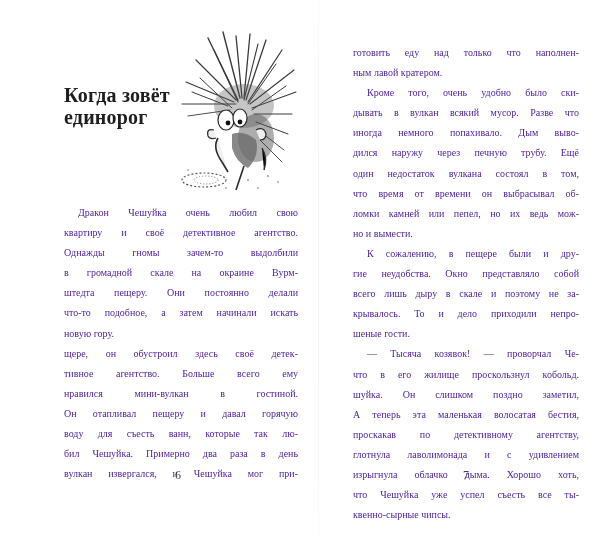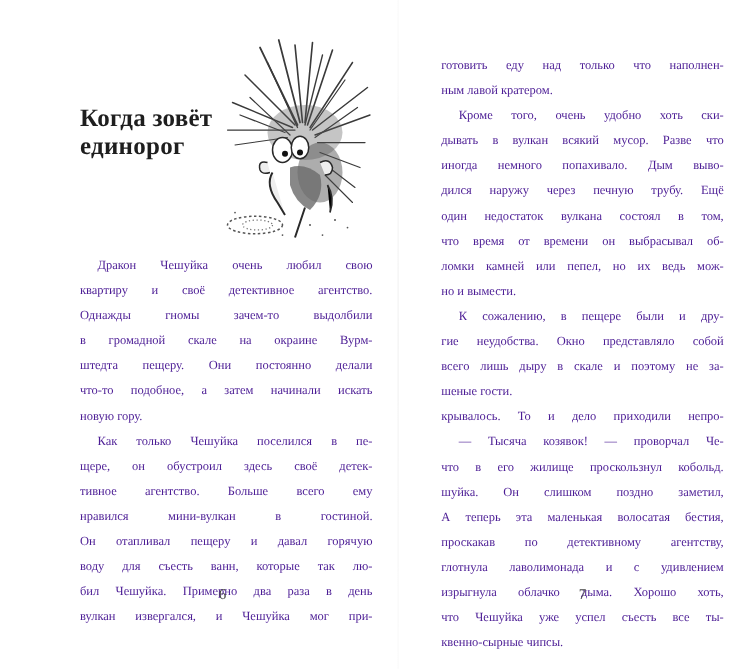--- a/index.html
+++ b/index.html
@@ -100,50 +100,49 @@
     </div>
 
     <div class="body-text">
       <span class="line indent">Дракон Чешуйка очень любил свою</span>
       <span class="line">квартиру и своё детективное агентство.</span>
       <span class="line">Однажды гномы зачем-то выдолбили</span>
       <span class="line">в громадной скале на окраине Вурм-</span>
       <span class="line">штедта пещеру. Они постоянно делали</span>
       <span class="line">что-то подобное, а затем начинали искать</span>
       <span class="line last">новую гору.</span>
-      <span class="line indent">Как только Чешуйка поселился в пе-</span>
       <span class="line">щере, он обустроил здесь своё детек-</span>
       <span class="line">тивное агентство. Больше всего ему</span>
       <span class="line">нравился мини-вулкан в гостиной.</span>
       <span class="line">Он отапливал пещеру и давал горячую</span>
       <span class="line">воду для съесть ванн, которые так лю-</span>
       <span class="line">бил Чешуйка. Примерно два раза в день</span>
       <span class="line">вулкан извергался, и Чешуйка мог при-</span>
     </div>
 
     <div class="page-number">6</div>
   </div>
 
   <div class="page right">
     <div class="body-text">
       <span class="line">готовить еду над только что наполнен-</span>
       <span class="line last">ным лавой кратером.</span>
-      <span class="line indent">Кроме того, очень удобно хоть ски-</span>
+      <span class="line indent">Кроме того, очень удобно было ски-</span>
       <span class="line">дывать в вулкан всякий мусор. Разве что</span>
       <span class="line">иногда немного попахивало. Дым выво-</span>
       <span class="line">дился наружу через печную трубу. Ещё</span>
       <span class="line">один недостаток вулкана состоял в том,</span>
       <span class="line">что время от времени он выбрасывал об-</span>
       <span class="line">ломки камней или пепел, но их ведь мож-</span>
       <span class="line last">но и вымести.</span>
       <span class="line indent">К сожалению, в пещере были и дру-</span>
       <span class="line">гие неудобства. Окно представляло собой</span>
       <span class="line">всего лишь дыру в скале и поэтому не за-</span>
+      <span class="line">крывалось. То и дело приходили непро-</span>
       <span class="line last">шеные гости.</span>
-      <span class="line">крывалось. То и дело приходили непро-</span>
       <span class="line indent">— Тысяча козявок! — проворчал Че-</span>
       <span class="line">что в его жилище проскользнул кобольд.</span>
       <span class="line">шуйка. Он слишком поздно заметил,</span>
       <span class="line">А теперь эта маленькая волосатая бестия,</span>
       <span class="line">проскакав по детективному агентству,</span>
       <span class="line">глотнула лаволимонада и с удивлением</span>
       <span class="line">изрыгнула облачко дыма. Хорошо хоть,</span>
       <span class="line">что Чешуйка уже успел съесть все ты-</span>
       <span class="line last">квенно-сырные чипсы.</span>
     </div>

